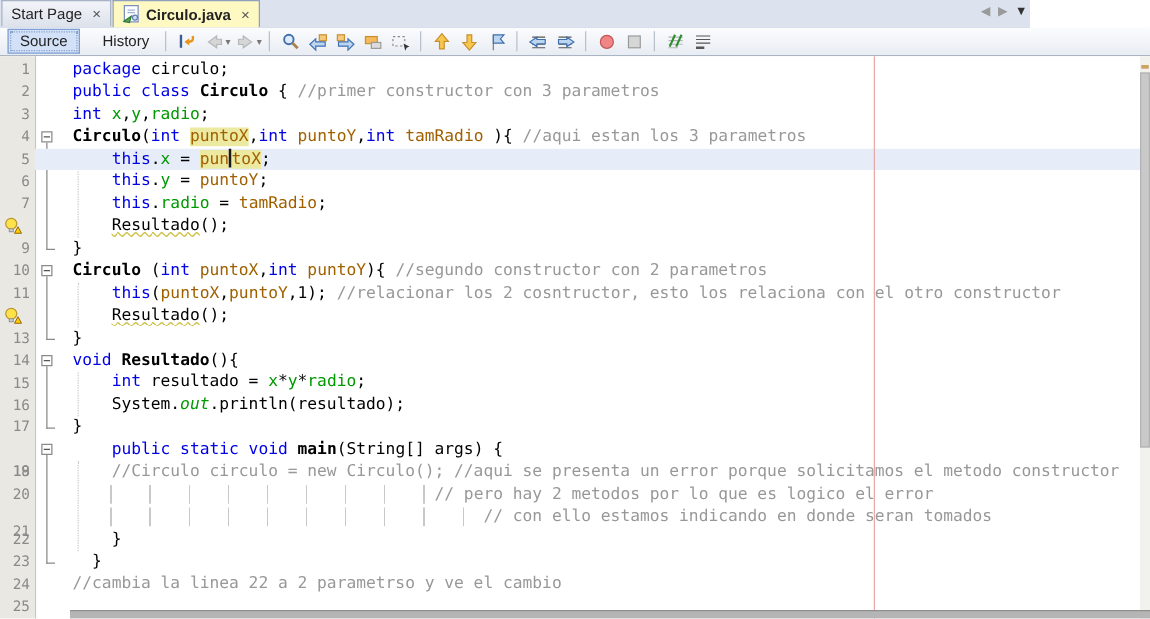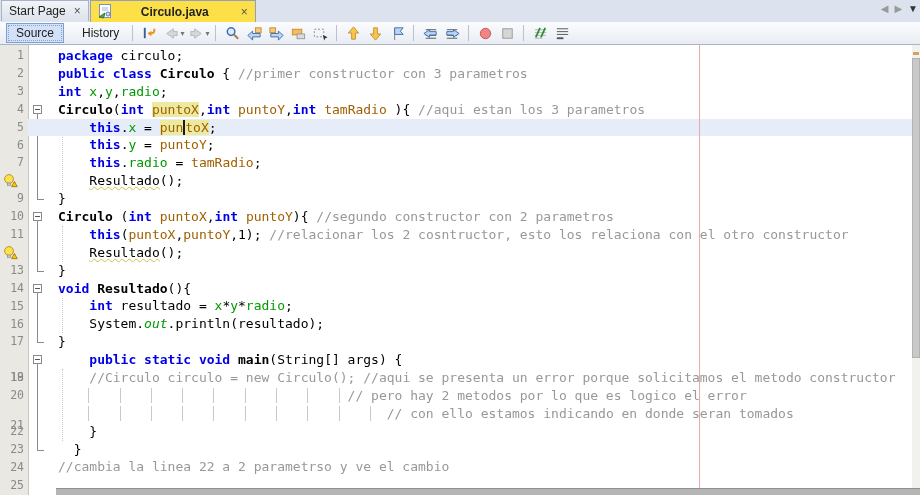--- a/index.html
+++ b/index.html
@@ -1,24 +1,24 @@
 <!DOCTYPE html>
 <html style="--kw: #0000e6; --cm: #989898; --fld: #009900; --par: #a06000; --occ: #ece9a0; --curline: #e6edf8; --mline: #eaa9a9; --warnline: #cfc24a; --hintline: #9e9e9e;"><head>
 <meta charset="utf-8">
 <style>
   html,body{margin:0;padding:0;background:#fff;}
   #app{position:relative;width:920px;height:495px;overflow:hidden;background:#fff;
        font-family:"Liberation Sans",sans-serif;-webkit-font-smoothing:antialiased;}
   
-  #tabbar{position:absolute;left:0;top:0;width:920px;height:22px;background:#dde3ee;
+  #tabbar{position:absolute;left:0;top:0;width:824px;height:22px;background:#dde3ee;
           border-bottom:1px solid #91a0bd;}
   .tab{position:relative;float:left;height:21px;margin-left:1px;display:flex;align-items:center;
        padding:0 7px;font-size:12px;color:#222;border:1px solid #a9b3c6;border-bottom:none;
        background:linear-gradient(#f2f4f8,#dde2eb);box-sizing:border-box;cursor:default;}
-  .tab.active{background:#fde047;border-color:#91a0bd;font-weight:bold;height:22px;gap:24px;}
+  .tab.active{background:#fef9c3;border-color:#91a0bd;font-weight:bold;height:22px;}
   .tab .close{margin-left:8px;color:#555;font-size:12px;font-weight:normal;line-height:10px;}
   .tab .ticon{margin-right:5px;display:inline-flex;}
   #tabctrls{position:absolute;right:2px;top:3px;display:flex;gap:6px;align-items:center;
             font-size:10px;color:#9a9a9a;}
   #tabctrls .dk{color:#333;}
   
   #toolbar{position:absolute;left:0;top:22px;width:920px;height:22px;
            background:linear-gradient(#fbfcfe,#e8ecf3);border-bottom:1px solid #aab4c2;
            display:flex;align-items:center;font-size:12px;color:#222;}
   #srcbtn{margin-left:6px;padding:2px 9px;background:#d2e1f7;border:1px solid #7f9ed2;
@@ -39,21 +39,21 @@
   .fbox{position:absolute;left:4px;width:9px;height:9px;border:1px solid #8a8a8a;background:#fff;
         box-sizing:border-box;}
   .fbox:after{content:"";position:absolute;left:1px;right:1px;top:3px;border-top:1px solid #555;}
   .fstem{position:absolute;left:8px;width:6px;border-left:1px solid #8a8a8a;
          border-bottom:1px solid #8a8a8a;}
   #lines{position:absolute;left:28px;top:2px;right:8px;}
   .line{height:17.9px;line-height:17.9px;white-space:pre;padding-left:30px;
         font-family:"DejaVu Sans Mono",monospace;font-size:13px;color:#000;}
   .line.cur{background:var(--curline);}
   .pl{color:#000;}
-  .kw{color:var(--kw);font-weight:bold;}
+  .kw{color:var(--kw);font-weight:normal;}
   .cm{color:var(--cm);}
   .fld{color:var(--fld);}
   .par{color:var(--par);}
   .bd{color:#000;font-weight:bold;}
   .out{color:var(--fld);font-style:italic;}
   .warn{color:#000;text-decoration:underline;text-decoration-style:wavy;
         text-decoration-color:var(--warnline);text-decoration-thickness:1px;}
   .wavy{color:#000;text-decoration:underline;text-decoration-style:wavy;
         text-decoration-color:var(--hintline);text-decoration-thickness:1px;}
   .hl{color:var(--par);background:var(--occ);}

